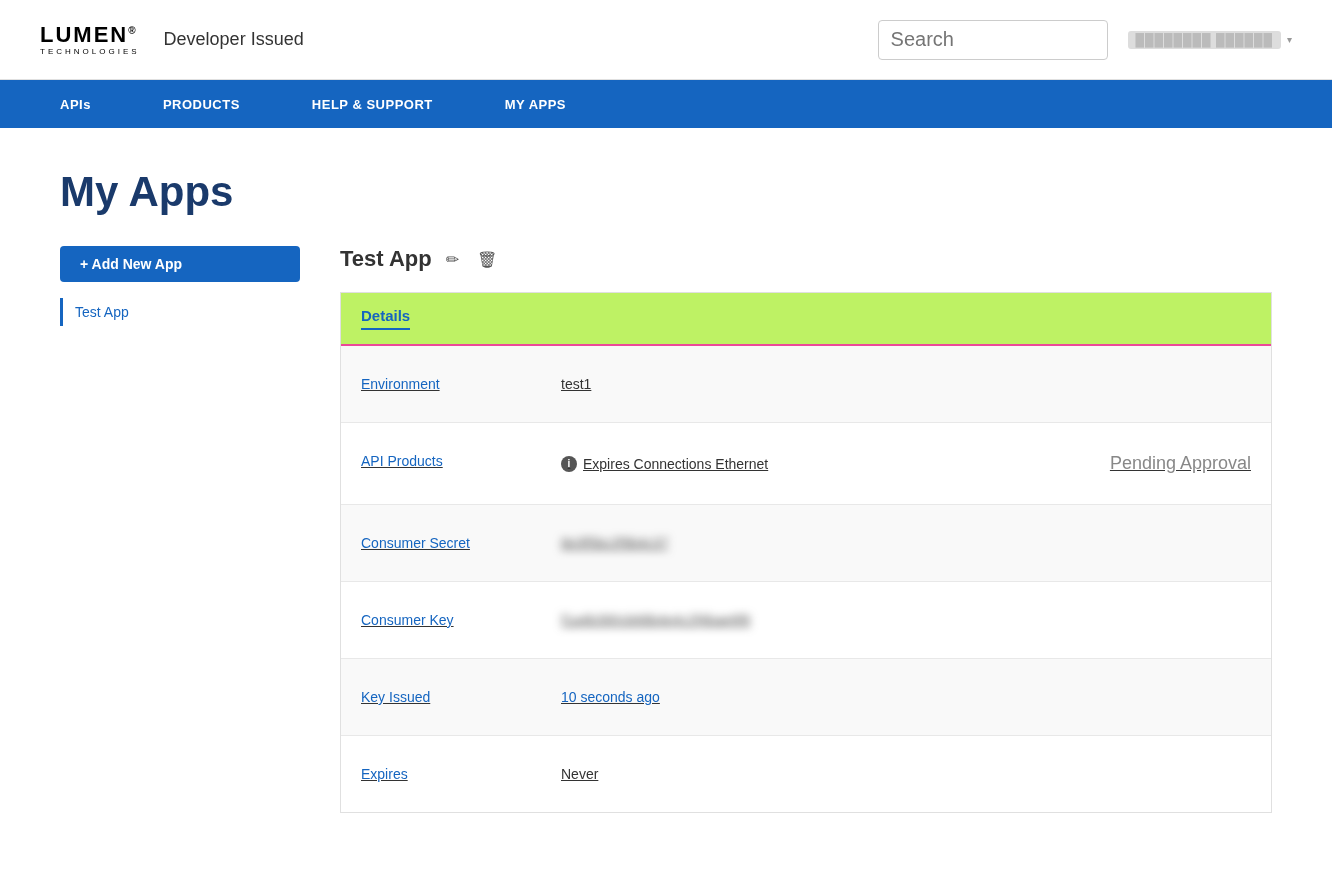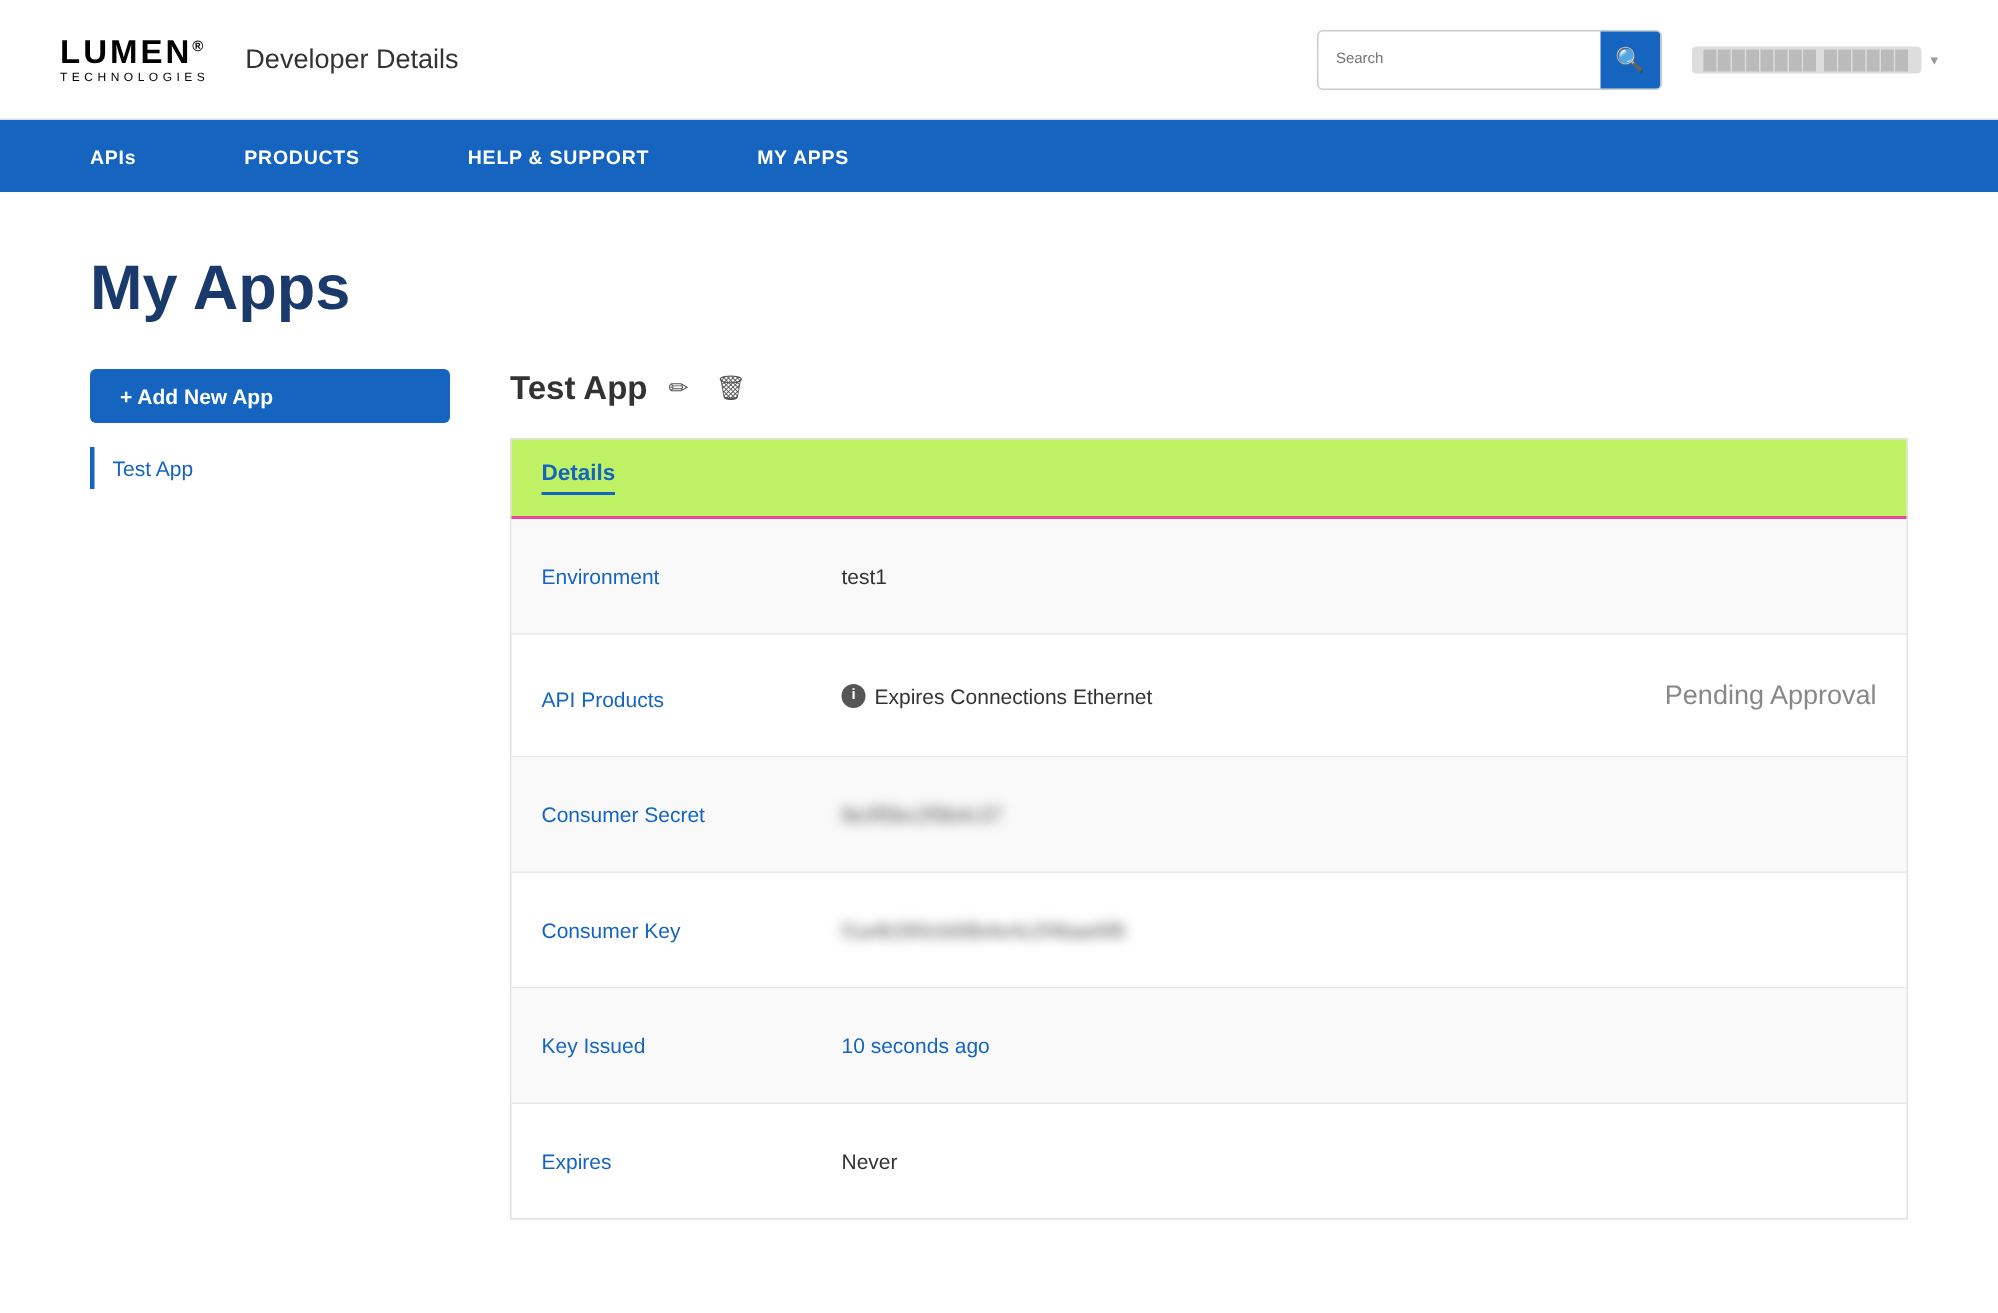--- a/index.html
+++ b/index.html
@@ -51,21 +51,21 @@
       border-radius: 4px;
       overflow: hidden;
       width: 230px;
       height: 40px;
     }
     .search-input {
       border: none;
       outline: none;
       padding: 0 12px;
       flex: 1;
-      font-size: 10px;
+      font-size: 20px;
       color: #14532d;
     }
     .search-btn {
       background: #1565C0;
       border: none;
       width: 40px;
       height: 40px;
       display: flex;
       align-items: center;
       justify-content: center;
@@ -197,24 +197,25 @@
     .details-header-text {
       font-size: 15px;
       color: #1565C0;
       font-weight: 600;
       border-bottom: 2px solid #1565C0;
       display: inline-block;
       padding-bottom: 4px;
     }
     .detail-row {
       display: flex;
-      align-items: flex-end;
+      align-items: flex-start;
       padding: 30px 20px;
       border-bottom: 1px solid #e8e8e8;
       min-height: 50px;
+      text-decoration: underline;
     }
     .detail-row:last-child {
       border-bottom: none;
     }
     .detail-row:nth-child(even) {
       background: #f9f9f9;
     }
     .detail-label {
       width: 200px;
       flex-shrink: 0;
@@ -264,21 +265,21 @@
 
 <header class="header">
   <div class="logo-area">
     <div>
       <div class="logo-text">
         <span>LUMEN</span><span class="logo-reg">®</span>
       </div>
       <span class="logo-sub">TECHNOLOGIES</span>
     </div>
   </div>
-  <span class="header-title">Developer Details</span>
+  <span class="header-title">Developer Issued</span>
   <div class="search-container">
     <input class="search-input" type="text" placeholder="Search" style="">
     <button class="search-btn">
       <span>🔍</span>
     </button>
   </div>
   <div class="user-area">
     <span class="user-name">████████ ██████</span>
     <span class="chevron-down">▾</span>
   </div>

